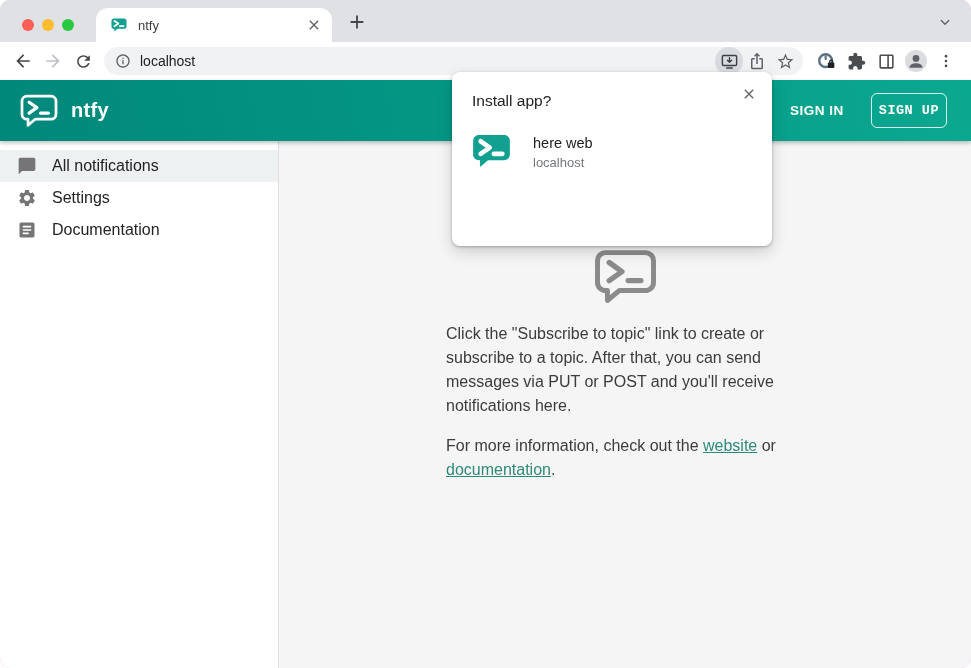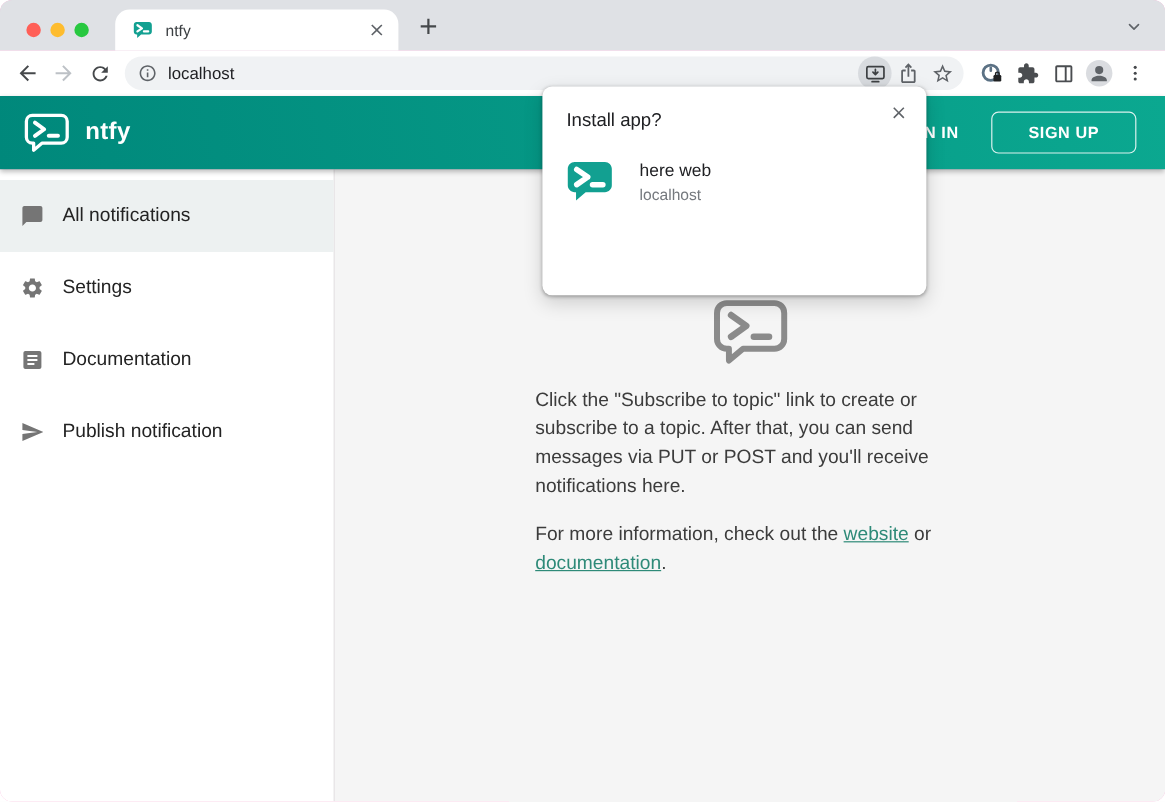--- a/index.html
+++ b/index.html
@@ -29,26 +29,26 @@
 
   
   .appbar { position:relative; z-index:5; height:61px; display:flex; align-items:center;
             padding:0 24px 0 20px; background:linear-gradient(78deg,#00887b 0%,#0ba890 100%);
             box-shadow:0 2px 4px rgba(0,0,0,.25); }
   .brand { color:#fff; font-size:20px; font-weight:bold; margin-left:13px; letter-spacing:.3px; }
   .appbar .spacer { flex:1; }
   .signin { background:none; border:none; color:#fff; font-size:13.5px; font-weight:bold;
             letter-spacing:.5px; margin-right:27px; cursor:pointer; font-family:inherit; }
   .signup { background:none; border:1.6px solid rgba(255,255,255,.85); border-radius:6px; color:#fff;
-            font-size:13.5px; font-weight:bold; letter-spacing:.5px; padding:9px 30px; cursor:pointer; font-family:Liberation Sans, sans-serif; }
+            font-size:13.5px; font-weight:bold; letter-spacing:.5px; padding:9px 7px; cursor:pointer; font-family:Liberation Mono, monospace; }
 
   
   .content { display:flex; height:527px; }
   .sidebar { width:279px; background:#fff; border-right:1px solid #e0e0e0; padding-top:9px; }
-  .side-item { height:60px; display:flex; align-items:center; padding-left:17px; cursor:pointer; }
+  .side-item { height:32px; display:flex; align-items:center; padding-left:17px; cursor:pointer; }
   .side-item.selected { background:#edf1f1; }
   .side-item .ic { width:20px; height:20px; margin-right:15px; flex:none; }
   .side-item .lbl { font-size:16px; color:#232323; }
 
   .main { flex:1; background:#f5f5f5; display:flex; flex-direction:column; align-items:center; overflow:hidden; }
   .bigicon { margin-top:108px; }
   .empty-h { margin-top:12px; width:440px; text-align:center; font-size:24px; line-height:31px;
              font-weight:400; color:#585858; }
   .paras { width:358px; margin-top:17px; font-size:16px; line-height:24px; color:#3c3c3c; }
   .paras p + p { margin-top:16px; }
@@ -201,26 +201,20 @@
           <path d="M19.14 12.94c.04-.3.06-.61.06-.94 0-.32-.02-.64-.07-.94l2.03-1.58c.18-.14.23-.41.12-.61l-1.92-3.32c-.12-.22-.37-.29-.59-.22l-2.39.96c-.5-.38-1.03-.7-1.62-.94l-.36-2.54c-.04-.24-.24-.41-.48-.41h-3.84c-.24 0-.43.17-.47.41l-.36 2.54c-.59.24-1.13.57-1.62.94l-2.39-.96c-.22-.08-.47 0-.59.22L2.74 8.87c-.12.21-.08.47.12.61l2.03 1.58c-.05.3-.09.63-.09.94s.02.64.07.94l-2.03 1.58c-.18.14-.23.41-.12.61l1.92 3.32c.12.22.37.29.59.22l2.39-.96c.5.38 1.03.7 1.62.94l.36 2.54c.05.24.24.41.48.41h3.84c.24 0 .44-.17.47-.41l.36-2.54c.59-.24 1.13-.56 1.62-.94l2.39.96c.22.08.47 0 .59-.22l1.92-3.32c.12-.22.07-.47-.12-.61l-2.01-1.58zM12 15.6c-1.98 0-3.6-1.62-3.6-3.6s1.62-3.6 3.6-3.6 3.6 1.62 3.6 3.6-1.62 3.6-3.6 3.6z" fill="#757575"></path>
         </svg>
         <span class="lbl">Settings</span>
       </div>
       <div class="side-item">
         <svg class="ic" viewBox="0 0 24 24">
           <path d="M19 3H5c-1.1 0-2 .9-2 2v14c0 1.1.9 2 2 2h14c1.1 0 2-.9 2-2V5c0-1.1-.9-2-2-2zm-5 14H7v-2h7v2zm3-4H7v-2h10v2zm0-4H7V7h10v2z" fill="#757575"></path>
         </svg>
         <span class="lbl">Documentation</span>
       </div>
-      <div class="side-item">
-        <svg class="ic" viewBox="0 0 24 24">
-          <path d="M2.01 21L23 12 2.01 3 2 10l15 2-15 2z" fill="#757575"></path>
-        </svg>
-        <span class="lbl">Publish notification</span>
-      </div>
     </aside>
 
     <main class="main">
       <svg class="bigicon" width="63" height="56" viewBox="0 0 68 62">
         <path d="M12 4 H56 C61 4 65 8 65 13 V37 C65 42 61 46 56 46 H27 L14 57 V46 H12 C7 46 3 42 3 37 V13 C3 8 7 4 12 4 Z" fill="none" stroke="#8b8b8b" stroke-width="5.5" stroke-linejoin="round"></path>
         <path d="M16 15 L30 25 L16 35" stroke="#8b8b8b" stroke-width="6" fill="none" stroke-linecap="round" stroke-linejoin="round"></path>
         <path d="M37 35 H51" stroke="#8b8b8b" stroke-width="6" fill="none" stroke-linecap="round"></path>
       </svg>
       <div class="paras">
         <p>Click the "Subscribe to topic" link to create or subscribe to a topic. After that, you can send messages via PUT or POST and you'll receive notifications here.</p>

